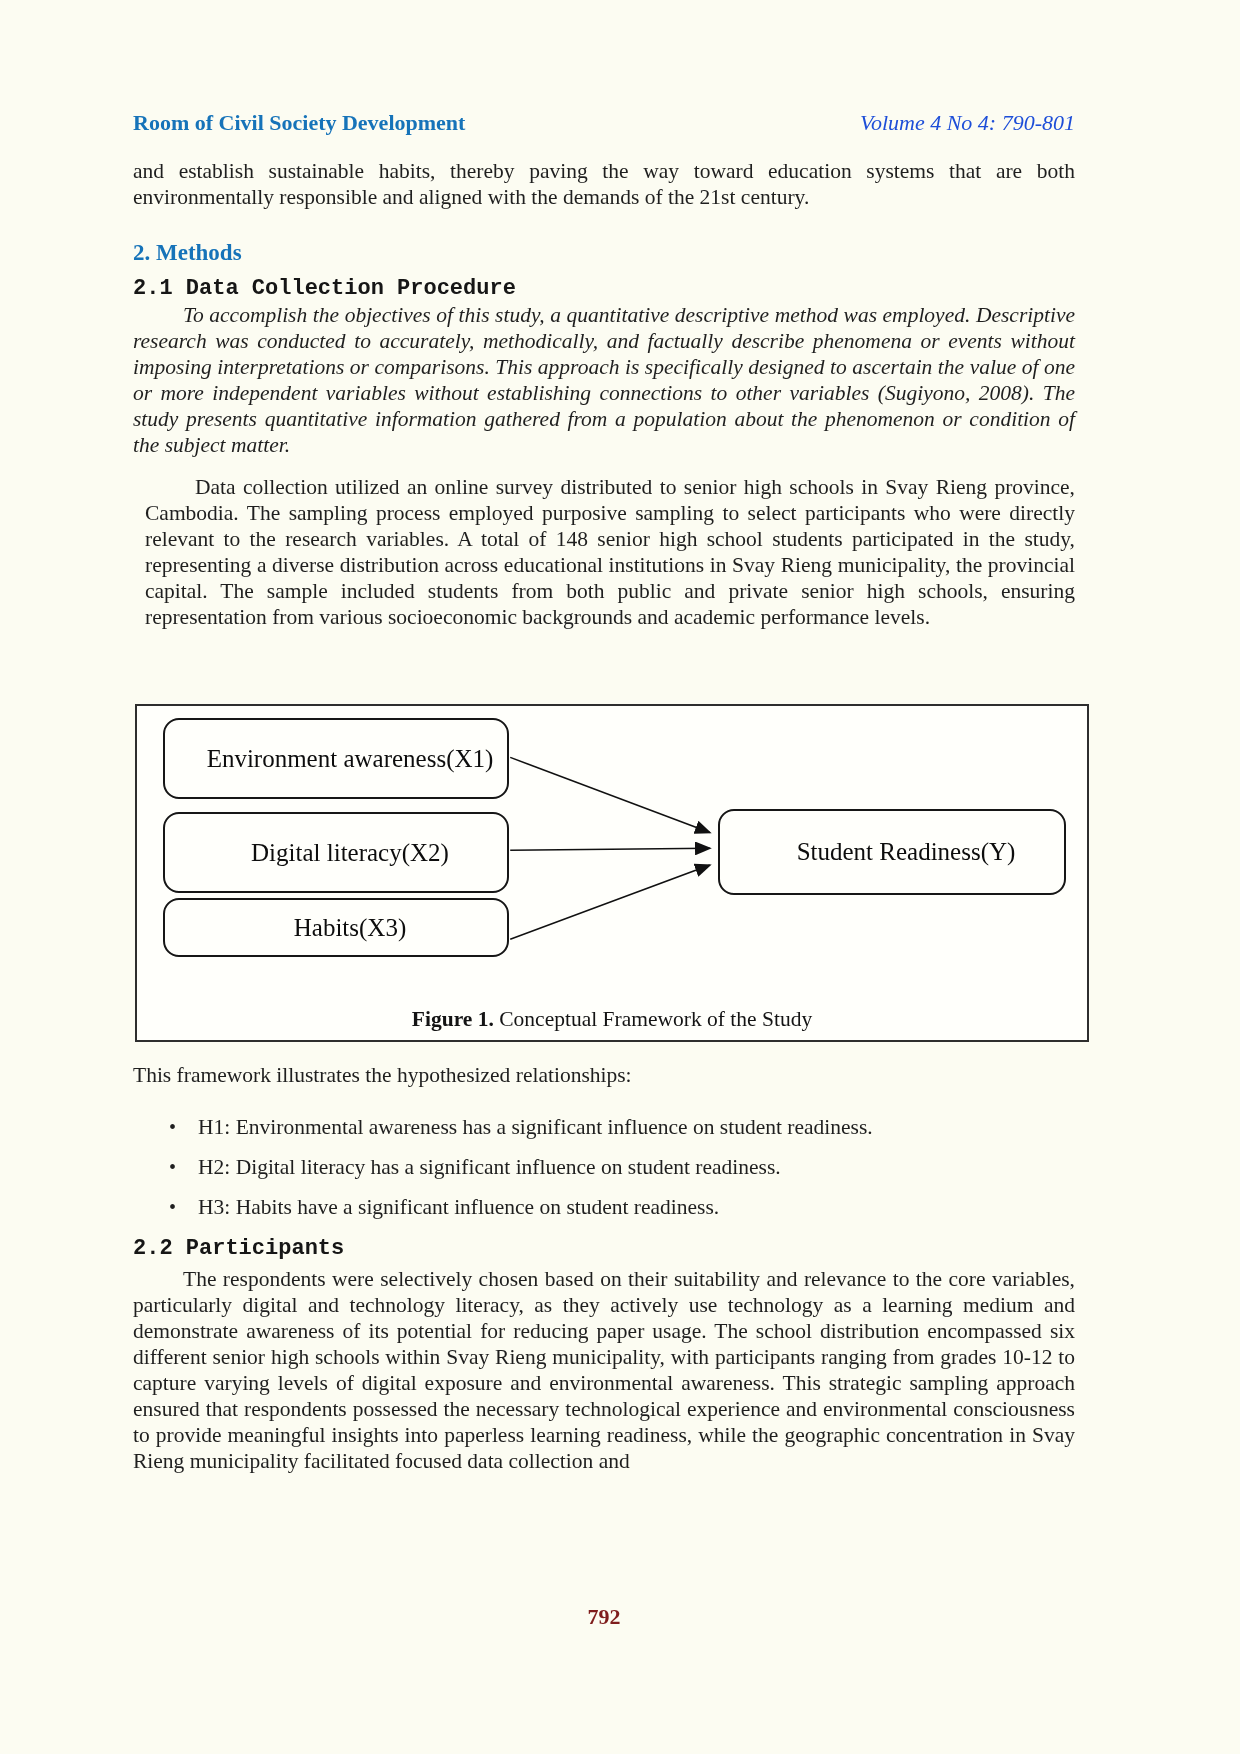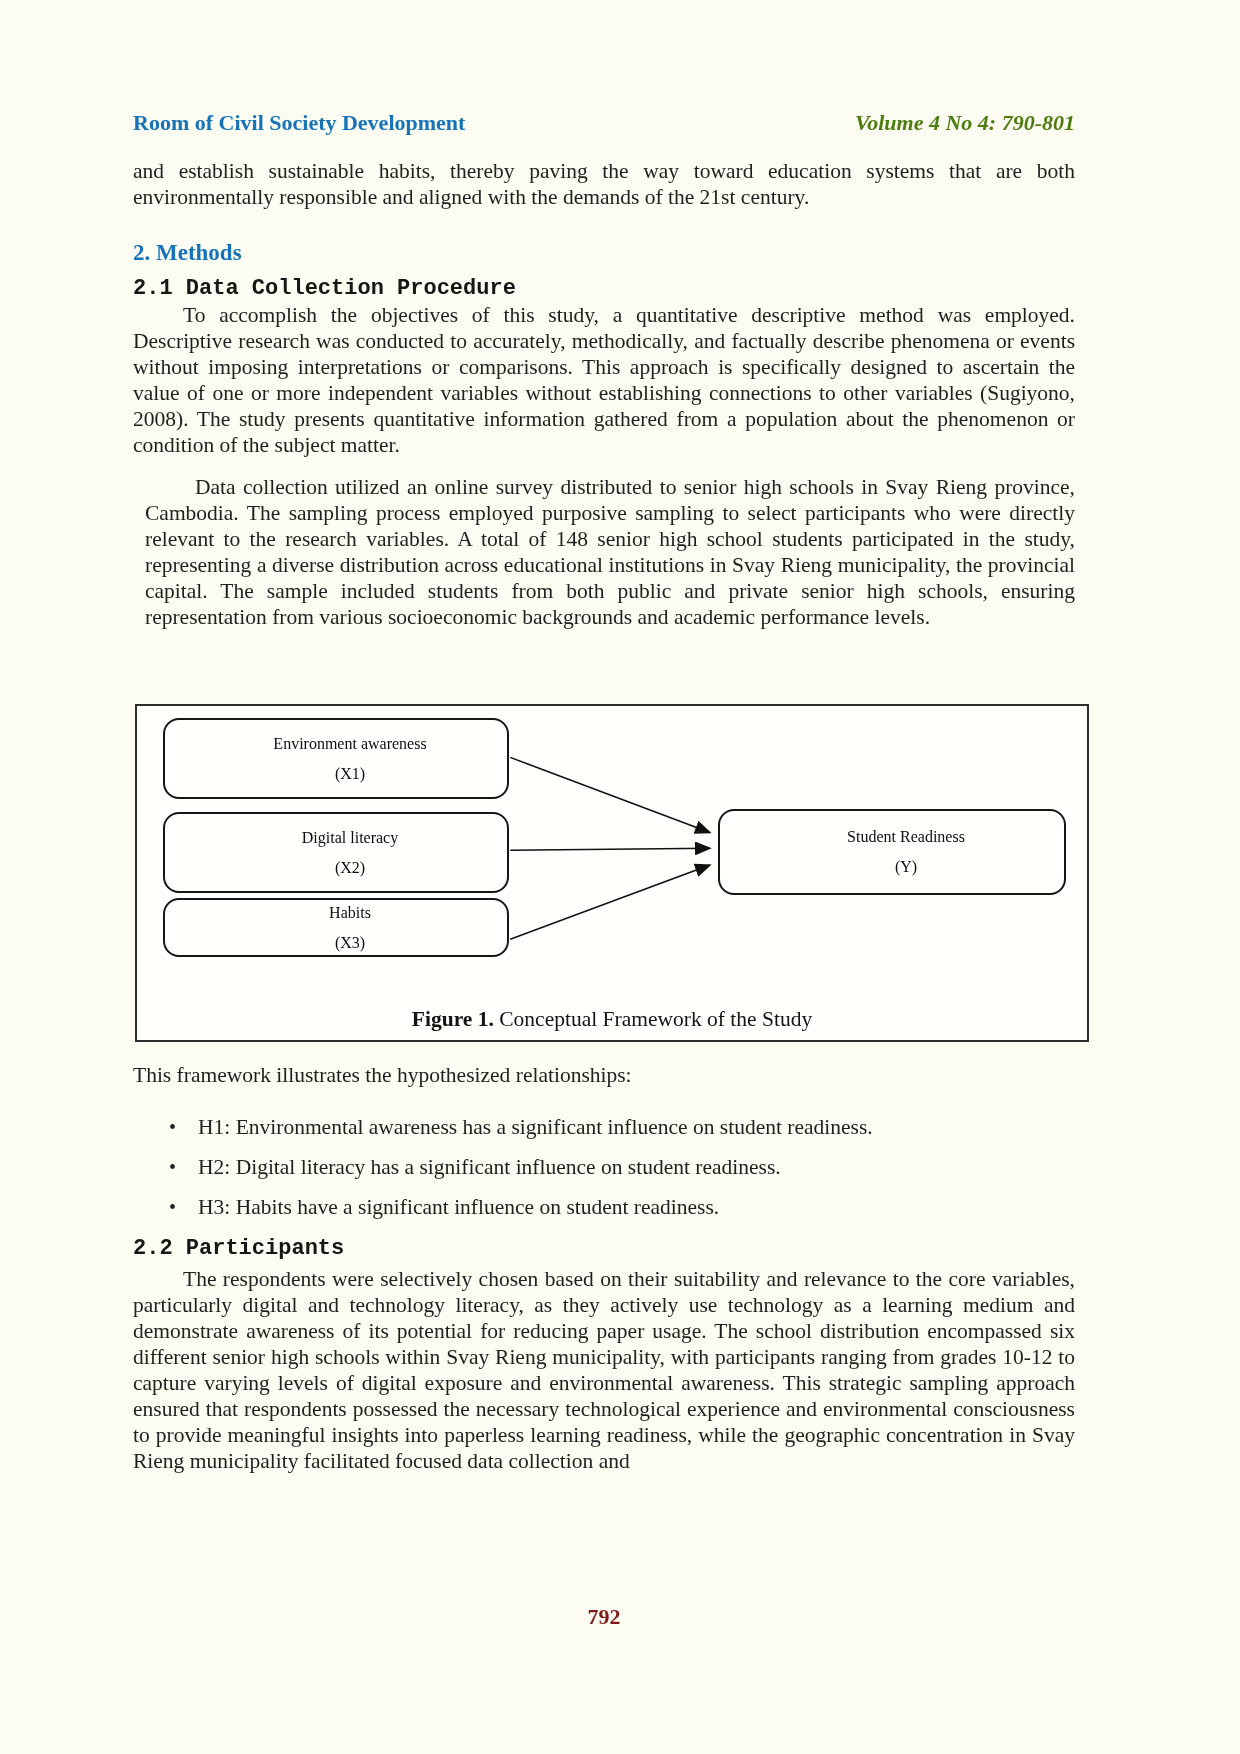--- a/index.html
+++ b/index.html
@@ -25,22 +25,22 @@
     justify-content: space-between;
     align-items: flex-end;
     line-height: 30px;
   }
   .journal {
     color: #1673b9;
     font-weight: bold;
     font-size: 22px;
   }
   .volume {
-    color: #4d7c0f;
-    font-weight: bold;
+    color: #1d4ed8;
+    font-weight: normal;
     font-style: italic;
     font-size: 22px;
   }
   .para {
     margin: 0;
     font-size: 21.5px;
     line-height: 26px;
     text-align: justify;
     text-indent: 50px;
   }
@@ -54,21 +54,21 @@
     font-weight: bold;
   }
   .subsection-heading {
     margin: 8px 0 0 0;
     font-size: 22px;
     line-height: 26px;
     font-weight: bold;
     color: #161616;
     font-family: Liberation Mono, monospace;
   }
-  .p1 { margin-top: 0; }
+  .p1 { margin-top: 0; font-style: italic; }
   .p2 { margin-top: 16px; margin-left: 12px; }
   .figure {
     position: relative;
     margin-top: 74px;
     margin-left: 2px;
     width: 954px;
     height: 338px;
     border: 2px solid #2e2e2e;
     box-sizing: border-box;
     background: #fffffb;
@@ -77,24 +77,24 @@
     position: absolute;
     left: 0; top: 0;
     width: 100%; height: 100%;
   }
   .fbox {
     position: absolute;
     box-sizing: border-box;
     border: 2px solid #161616;
     border-radius: 16px;
     display: flex;
-    flex-direction: column;
+    flex-direction: row;
     align-items: center;
     justify-content: center;
-    font-size: 16px;
+    font-size: 25px;
     line-height: 30px;
     color: #0d0d0d;
     text-align: center;
     padding-left: 28px;
   }
   .fbox-x1 { left: 26px;  top: 12px;  width: 346px; height: 81px; }
   .fbox-x2 { left: 26px;  top: 106px; width: 346px; height: 81px; }
   .fbox-x3 { left: 26px;  top: 192px; width: 346px; height: 59px; }
   .fbox-y  { left: 581px; top: 103px; width: 348px; height: 86px; }
   .fig-caption {

